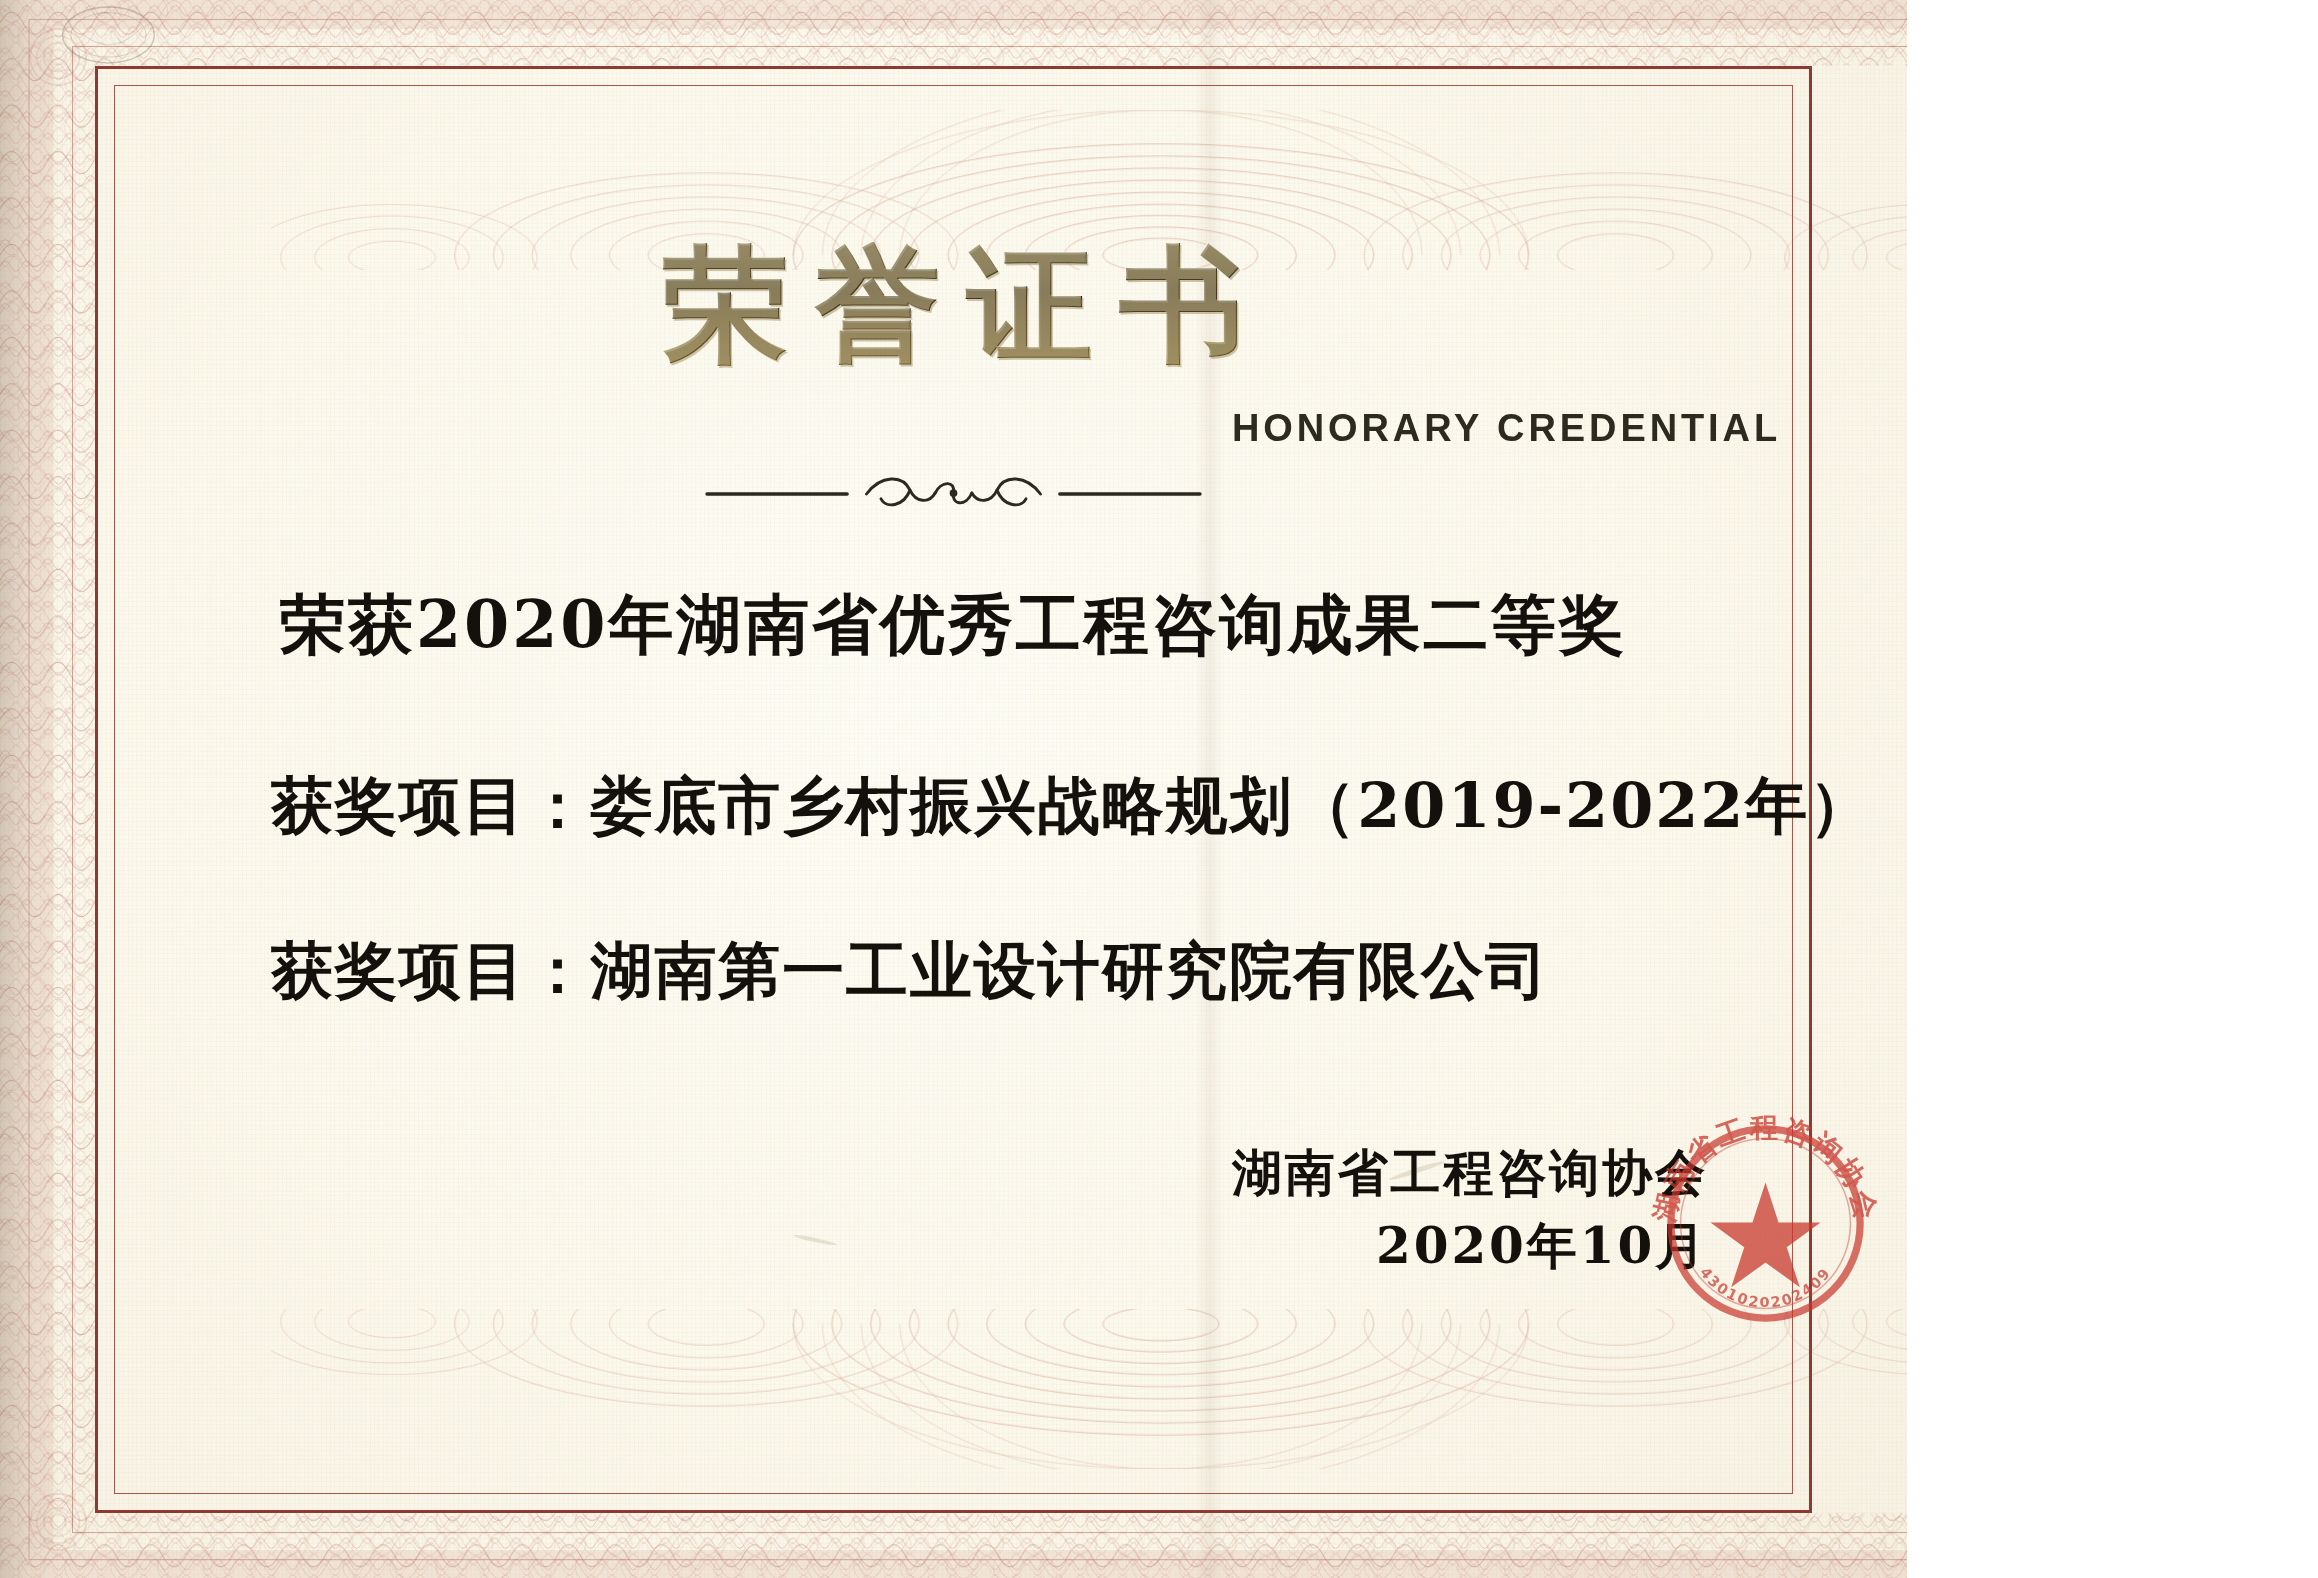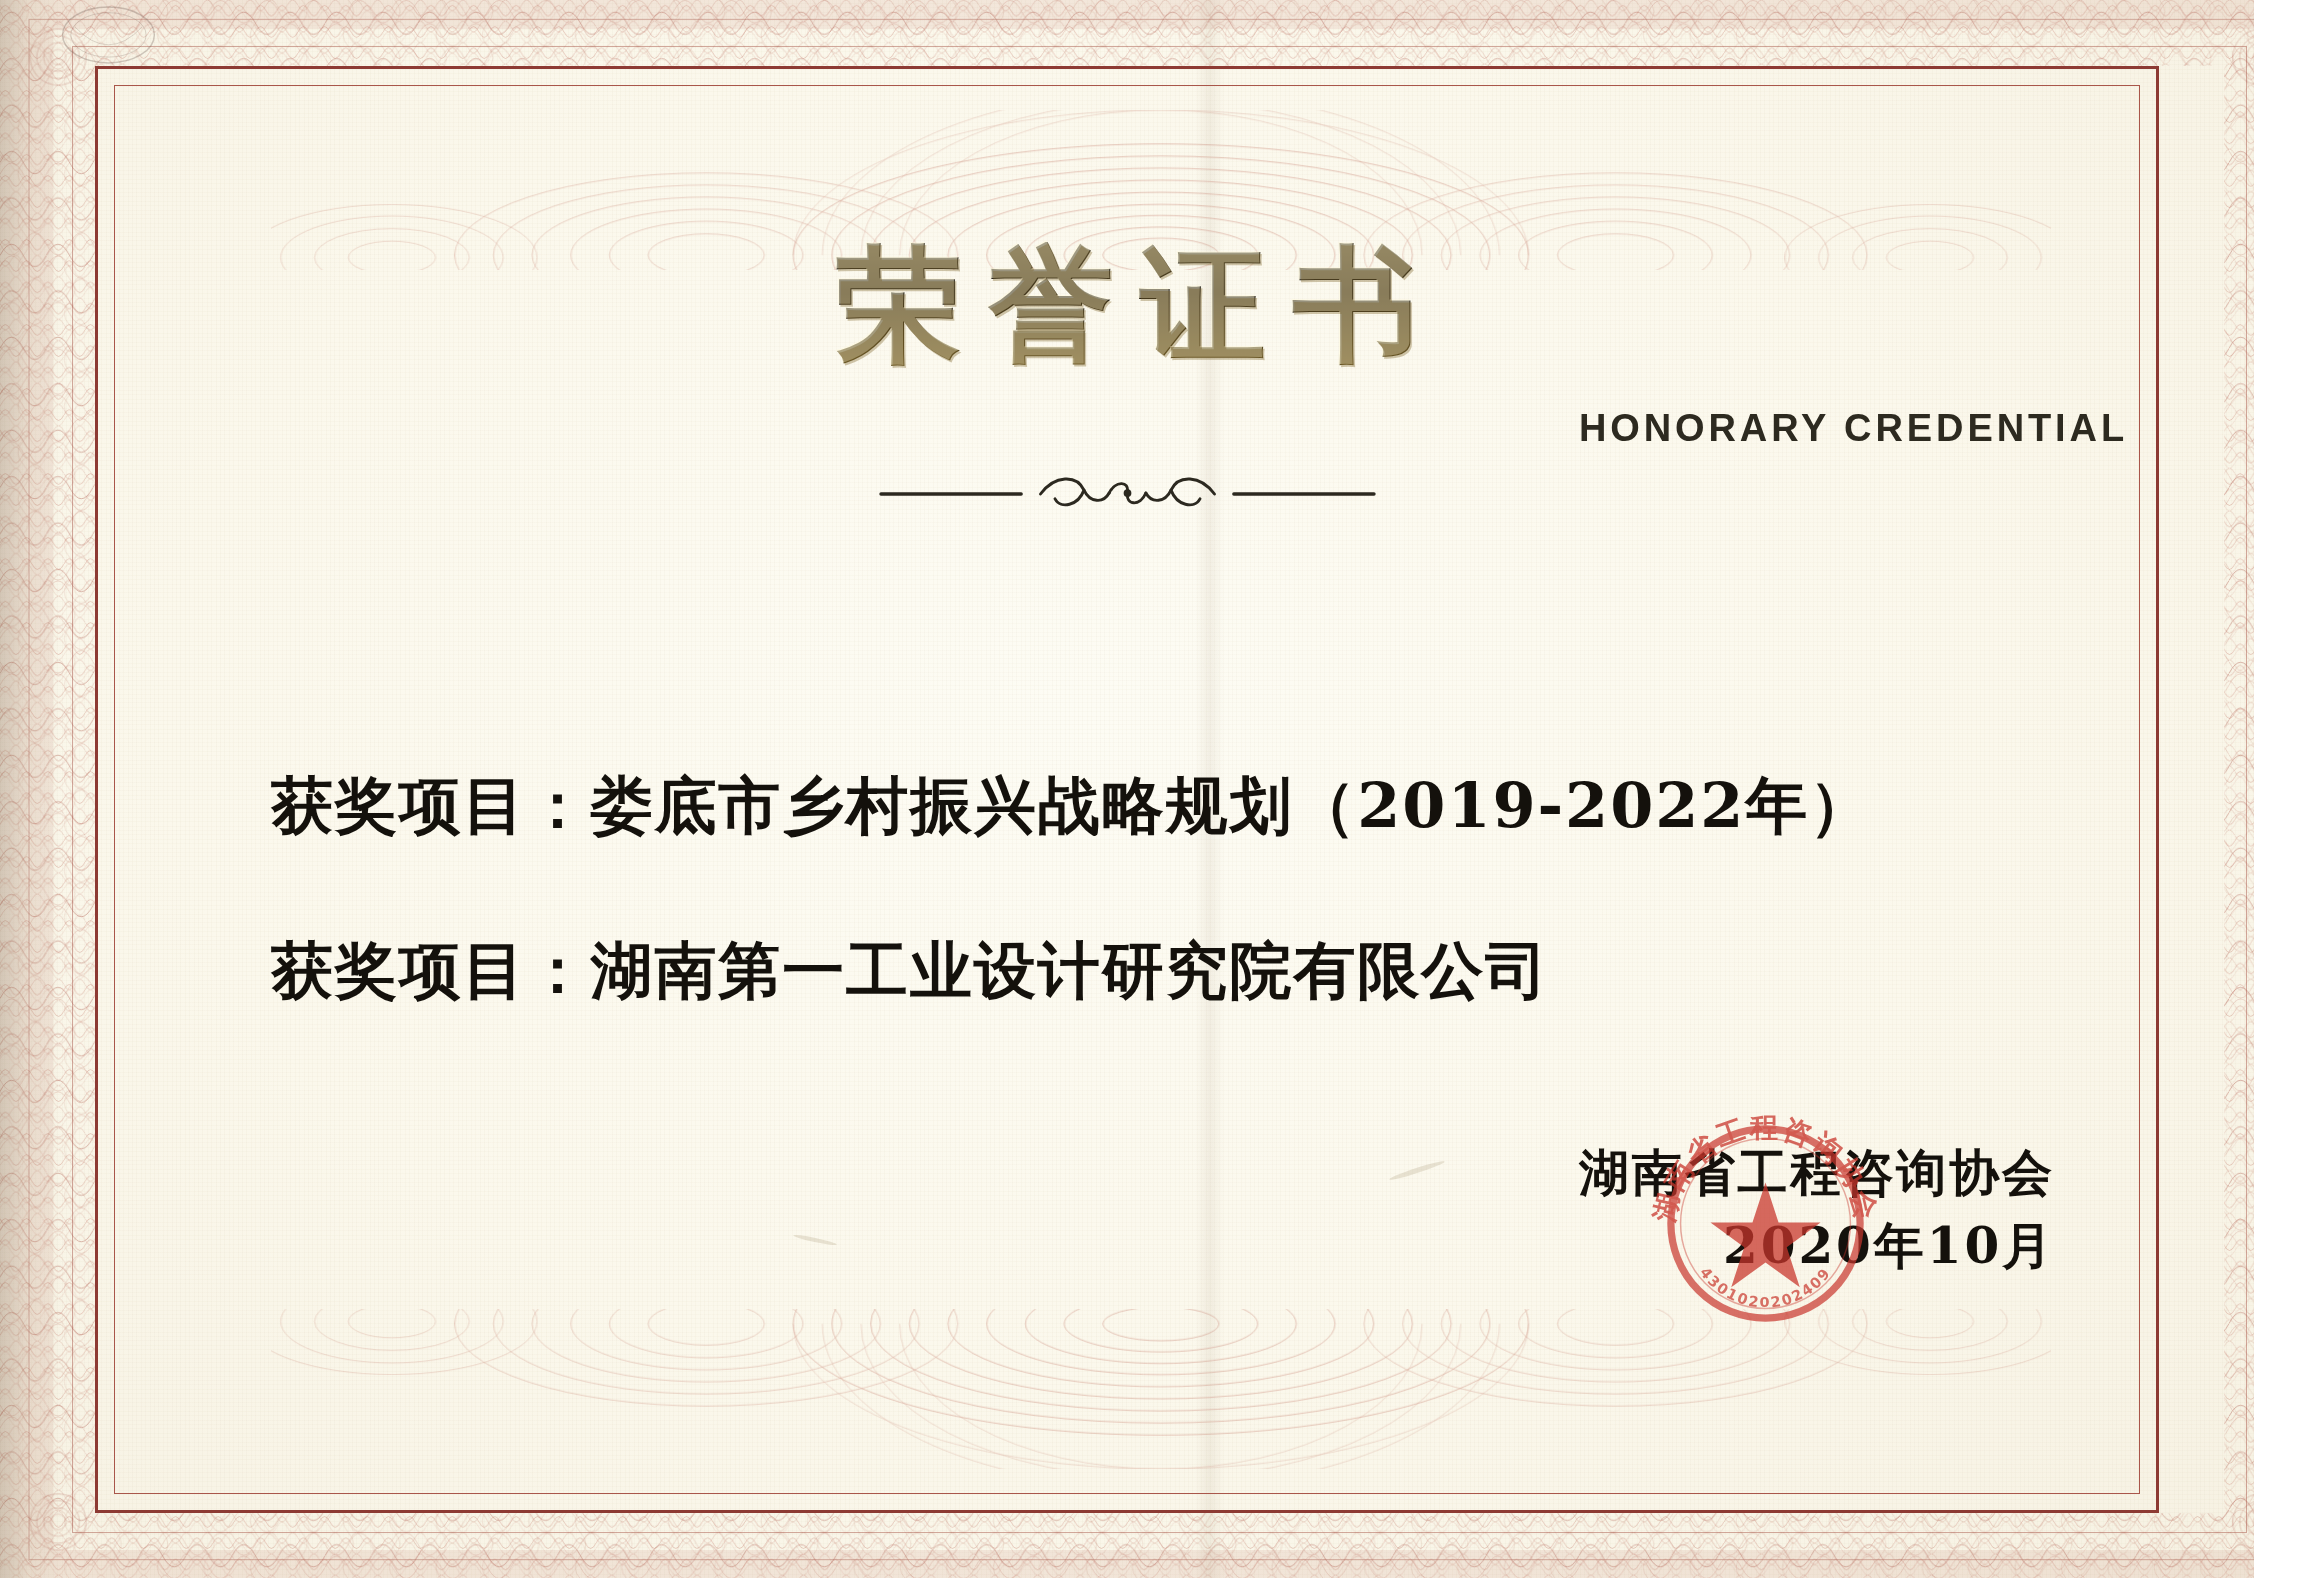--- a/index.html
+++ b/index.html
@@ -11,21 +11,21 @@
   body {
     width: 2319px;
     height: 1579px;
     overflow: hidden;
     font-family: "Liberation Serif", serif;
   }
 
   
   .certificate {
     position: relative;
-    width: 2254px;
+    width: 1907px;
     height: 1579px;
     background:
       radial-gradient(ellipse at 48% 45%, #fdfcf4 0%, #fbf8ec 55%, #f6f1e2 100%);
     overflow: hidden;
   }
 
   
   .paper-grain {
     position: absolute;
     inset: 0;
@@ -404,20 +404,21 @@
           <path d="M470 60 C500 20, 545 20, 560 52 C572 78, 600 80, 612 58"></path>
           <path d="M830 60 C800 20, 755 20, 740 52 C728 78, 700 80, 688 58"></path>
           <path d="M612 58 C624 34, 654 30, 650 58 C646 84, 676 86, 688 58"></path>
           <path d="M560 52 C548 84, 512 92, 500 70"></path>
           <path d="M740 52 C752 84, 788 92, 800 70"></path>
         </g>
         <circle cx="650" cy="58" r="8" fill="#2c2920"></circle>
       </svg>
     </div>
 
+    <div class="award-line">荣获2020年湖南省优秀工程咨询成果二等奖</div>
 
     <div class="field project">获奖项目：娄底市乡村振兴战略规划（2019-2022年）</div>
 
     <div class="field unit">获奖项目：湖南第一工业设计研究院有限公司</div>
 
     <div class="signature">
       <div>湖南省工程咨询协会</div>
       <div>2020年10月</div>
     </div>
   </div>

